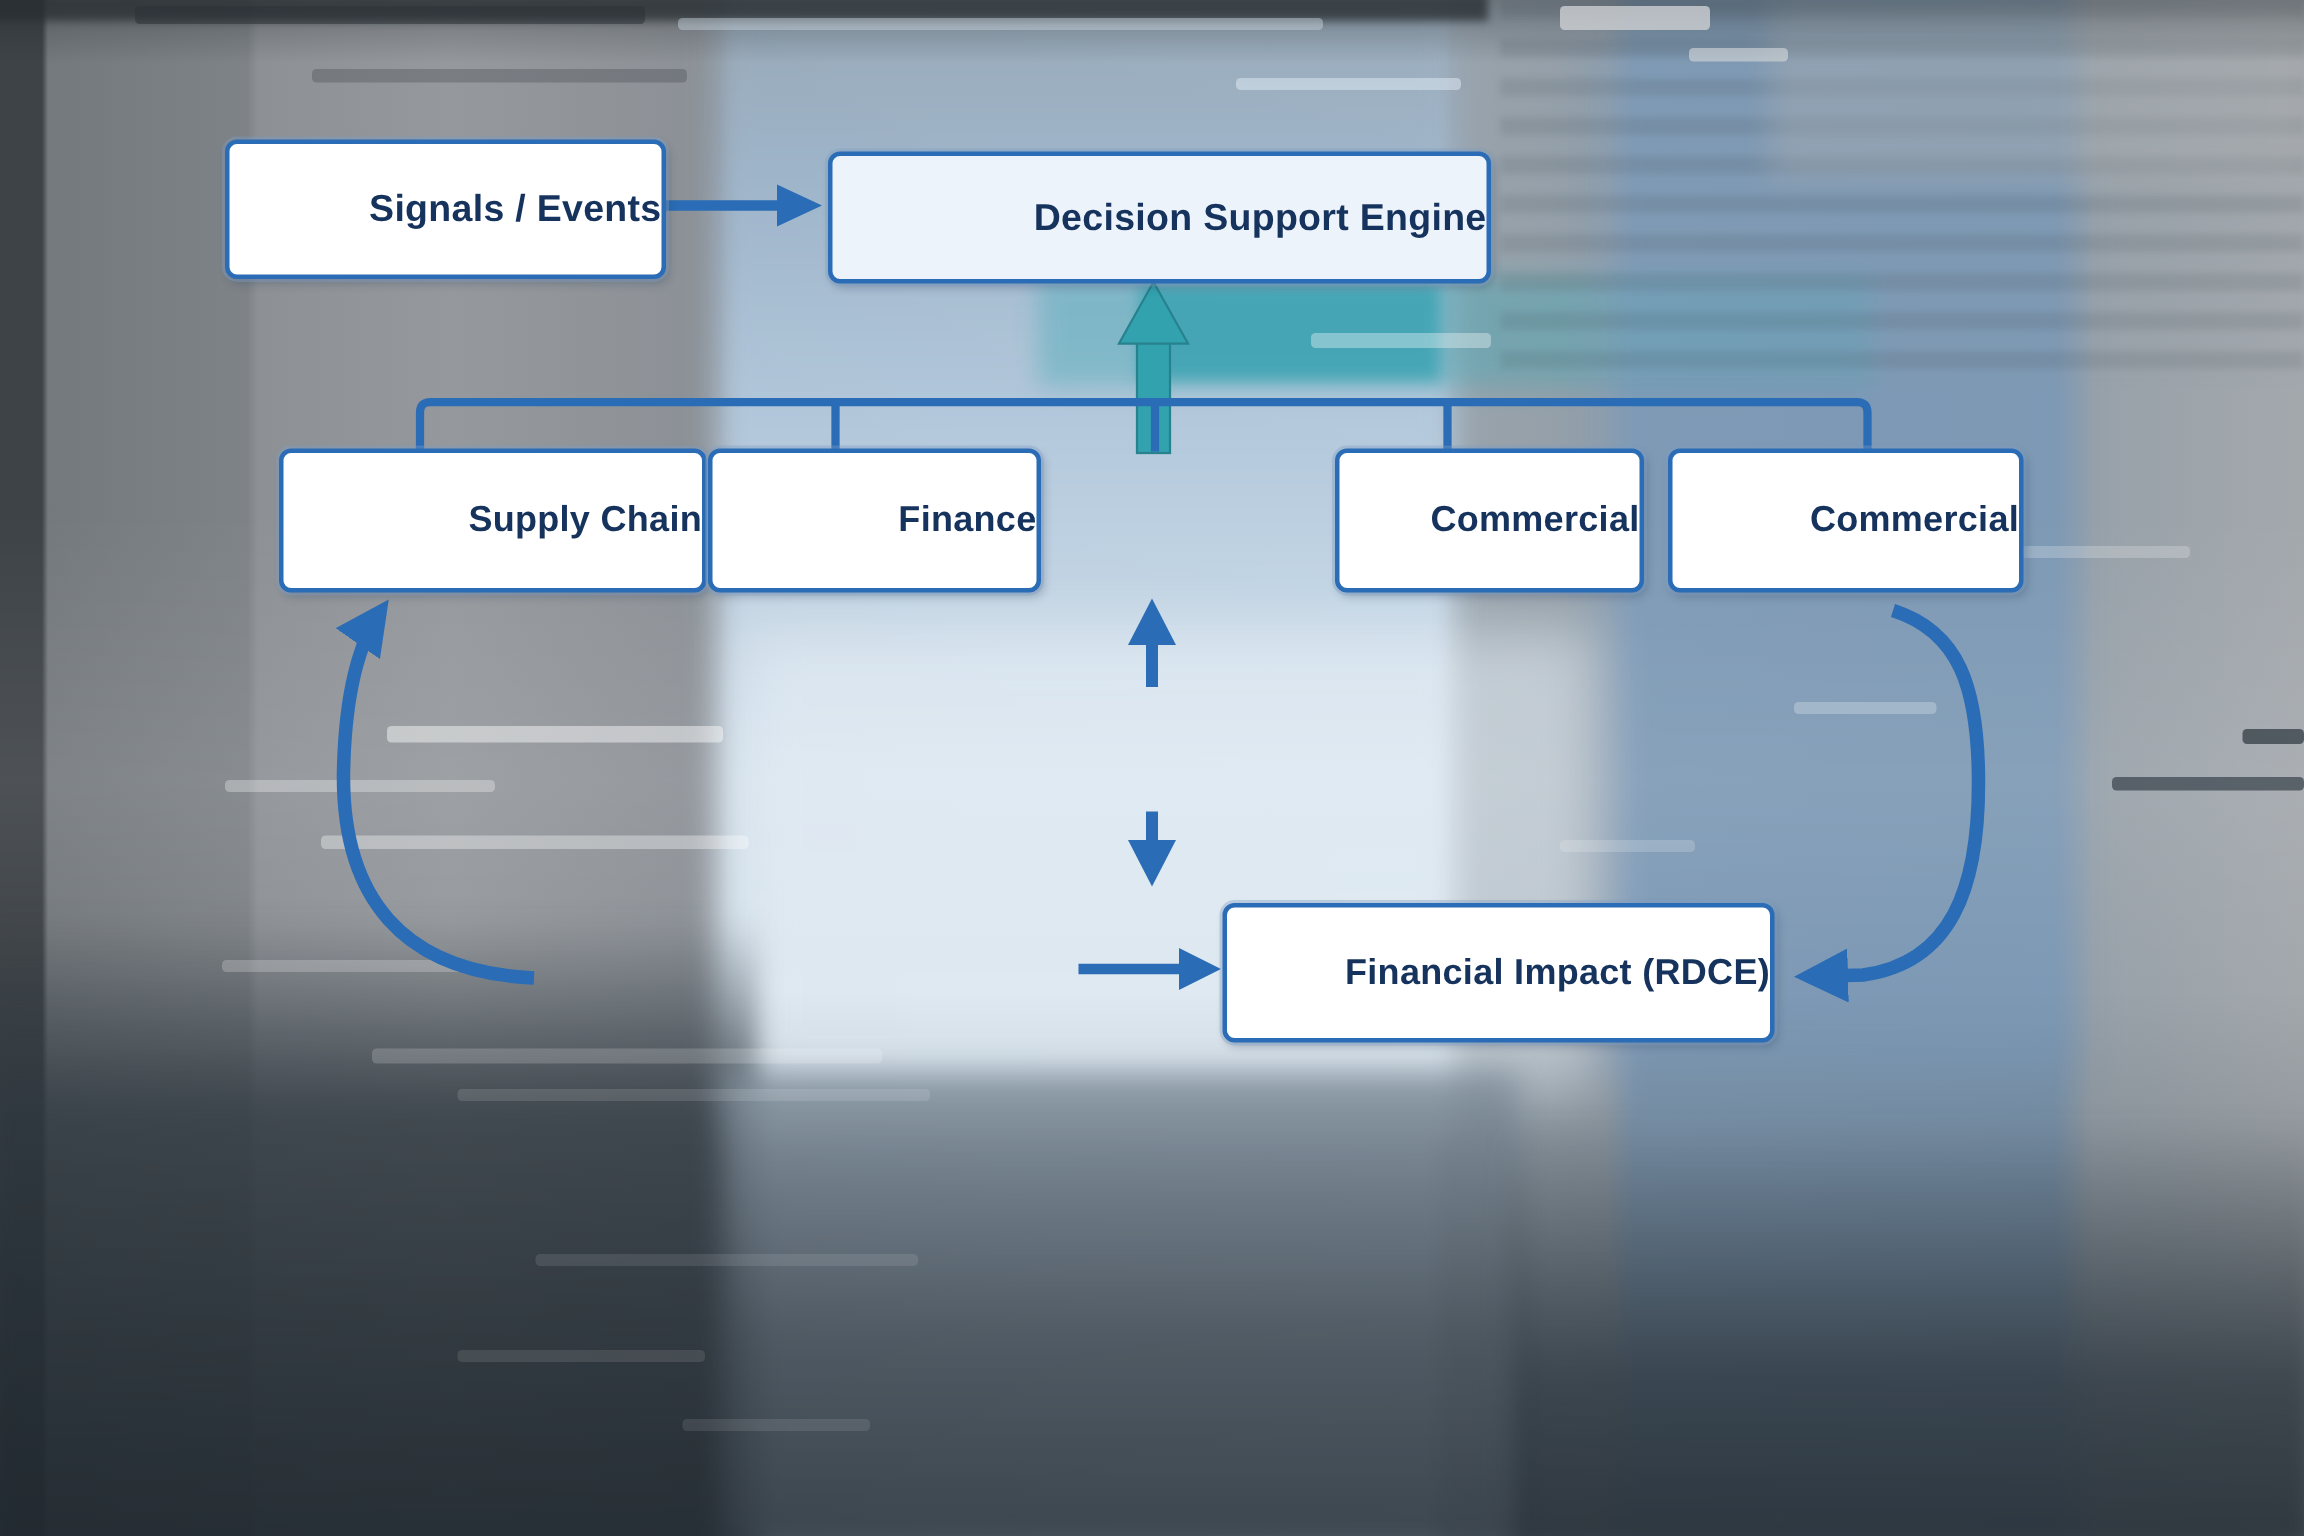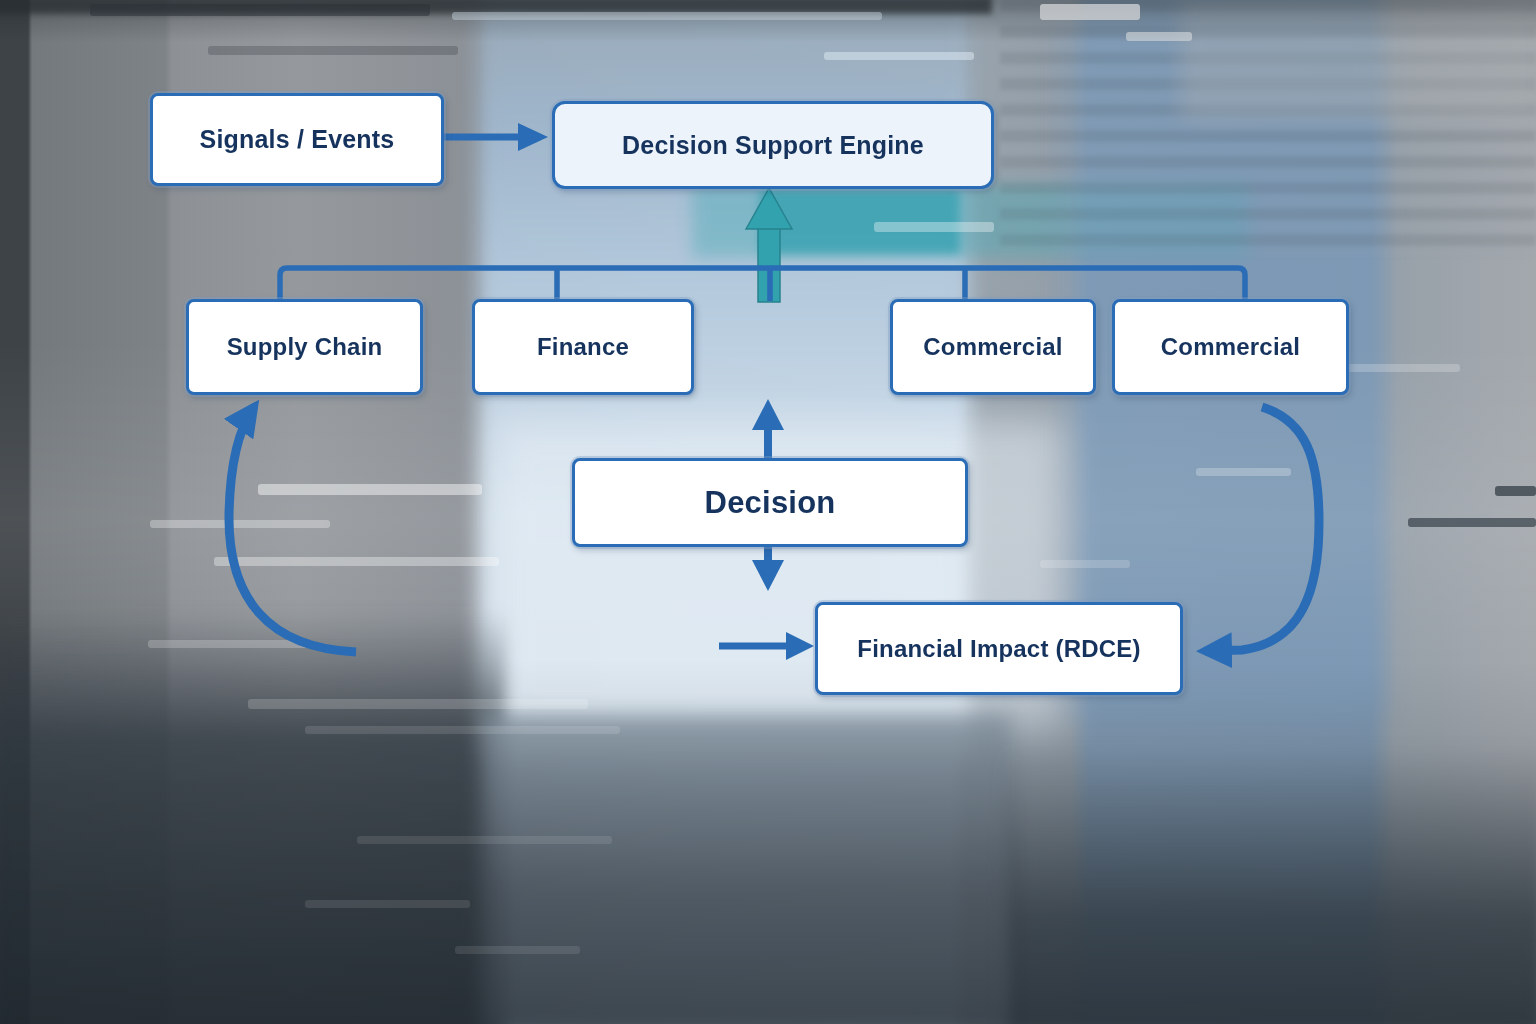--- a/index.html
+++ b/index.html
@@ -30,26 +30,26 @@
   svg.connectors{position:absolute;left:0;top:0;z-index:4;pointer-events:none;}
   .stroke-blue{stroke:var(--arrow-blue,#2a6cb5);}
   .fill-blue{fill:var(--arrow-blue,#2a6cb5);}
   .fill-teal{fill:var(--arrow-teal,#32a2af);}
   
   .node{
     position:absolute;z-index:5;
     background:var(--box-fill,#ffffff);
     border:3px solid var(--box-border,#2a6cb5);
     border-radius:8px;
-    display:flex;align-items:center;justify-content:center;text-align:center;
+    display:flex;align-items:center;justify-content:flex-end;text-align:center;
     color:var(--text,#16335e);
     font-weight:700;font-size:24px;letter-spacing:.2px;
     box-shadow:0 0 0 2px rgba(130,160,200,.38), 2px 3px 6px rgba(40,60,90,.28);
   }
-  .node.engine{background:var(--engine-fill,#edf3fa);border-radius:13px;}
+  .node.engine{background:var(--engine-fill,#edf3fa);}
   .node.decision{font-size:31px;}
   .node.signals,.node.engine{font-size:25px;}
 </style>
 </head>
 <body>
 
 <div id="canvas">
 
   <div class="bg-base"></div>
 
@@ -130,39 +130,36 @@
   </svg>
 
   <div class="node signals" style="left:150px;top:93px;width:288px;height:87px;">
     <span>Signals / Events</span>
   </div>
 
   <div class="node engine" style="left:552px;top:101px;width:436px;height:82px;">
     <span>Decision Support Engine</span>
   </div>
 
-  <div class="node" style="left:186px;top:299px;width:231px;height:90px;">
+  <div class="node" style="left:186px;top:299px;width:231px;height:90px;padding-left:48px;">
     <span>Supply Chain</span>
   </div>
 
   <div class="node" style="left:444px;top:299px;width:216px;height:90px;margin-left:28px;">
     <span>Finance</span>
   </div>
 
 
   <div class="node" style="left:890px;top:299px;width:200px;height:90px;">
     <span>Commercial</span>
   </div>
 
   <div class="node" style="left:1112px;top:299px;width:231px;height:90px;">
     <span>Commercial</span>
   </div>
 
-  <div class="node decision" style="left:572px;top:458px;width:390px;height:83px;">
-    <span>Decision</span>
-  </div>
 
 
   <div class="node" style="left:815px;top:602px;width:362px;height:87px;">
     <span>Financial Impact (RDCE)</span>
   </div>
 
 </div>
 
 </body></html>

